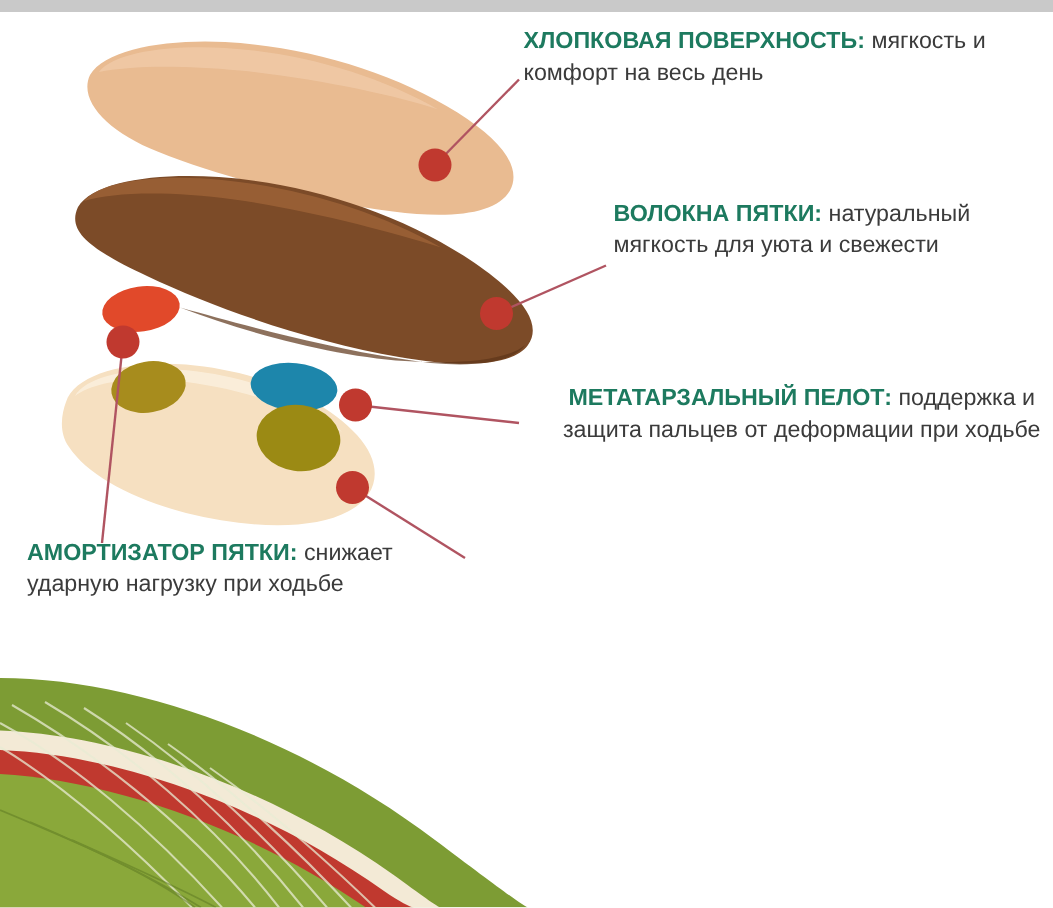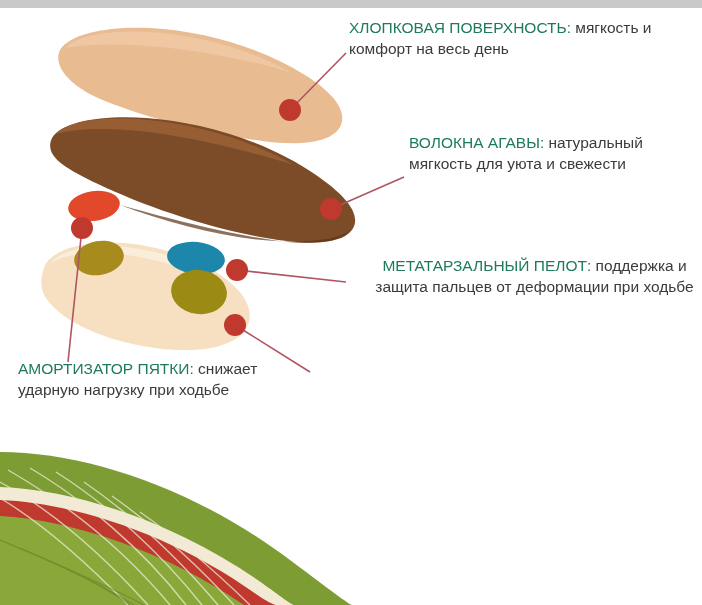--- a/index.html
+++ b/index.html
@@ -38,21 +38,21 @@
   }
   .callout {
     position: absolute;
     color: #3b3b3b;
     font-size: 15.5px;
     line-height: 1.38;
     font-family: "Liberation Sans", sans-serif;
   }
   .callout .hd {
     color: #1d7a5f;
-    font-weight: normal;
+    font-weight: bold;
     margin-top: 38px;
   }
   .callout .bd {
     color: #3b3b3b;
   }
   #c-cotton { left: 349px; top: 17px; width: 330px; }
   #c-agave  { left: 409px; top: 132px; width: 280px; }
   #c-meta   { left: 362px; top: 255px; width: 345px; text-align: center; }
   #c-heel   { left: 18px;  top: 358px; width: 280px; }
   #c-frame  { left: 310px; top: 365px; width: 290px; }
@@ -155,21 +155,21 @@
         <path d="M48 560 C 84 576, 120 592, 144 605"></path>
       </g>
     </g>
   </svg>
 
   <div class="callout" id="c-cotton">
     <span class="hd">ХЛОПКОВАЯ ПОВЕРХНОСТЬ:</span><span class="bd"> мягкость и комфорт на весь день</span>
   </div>
 
   <div class="callout" id="c-agave">
-    <span class="hd">ВОЛОКНА АГАВЫ:</span><span class="bd"> натуральный мягкость для уюта и свежести</span>
+    <span class="hd">ВОЛОКНА ПЯТКИ:</span><span class="bd"> натуральный мягкость для уюта и свежести</span>
   </div>
 
   <div class="callout" id="c-meta">
     <span class="hd">МЕТАТАРЗАЛЬНЫЙ ПЕЛОТ:</span><span class="bd"> поддержка и защита пальцев от деформации при ходьбе</span>
   </div>
 
   <div class="callout" id="c-heel">
     <span class="hd">АМОРТИЗАТОР ПЯТКИ:</span><span class="bd"> снижает ударную нагрузку при ходьбе</span>
   </div>
 

